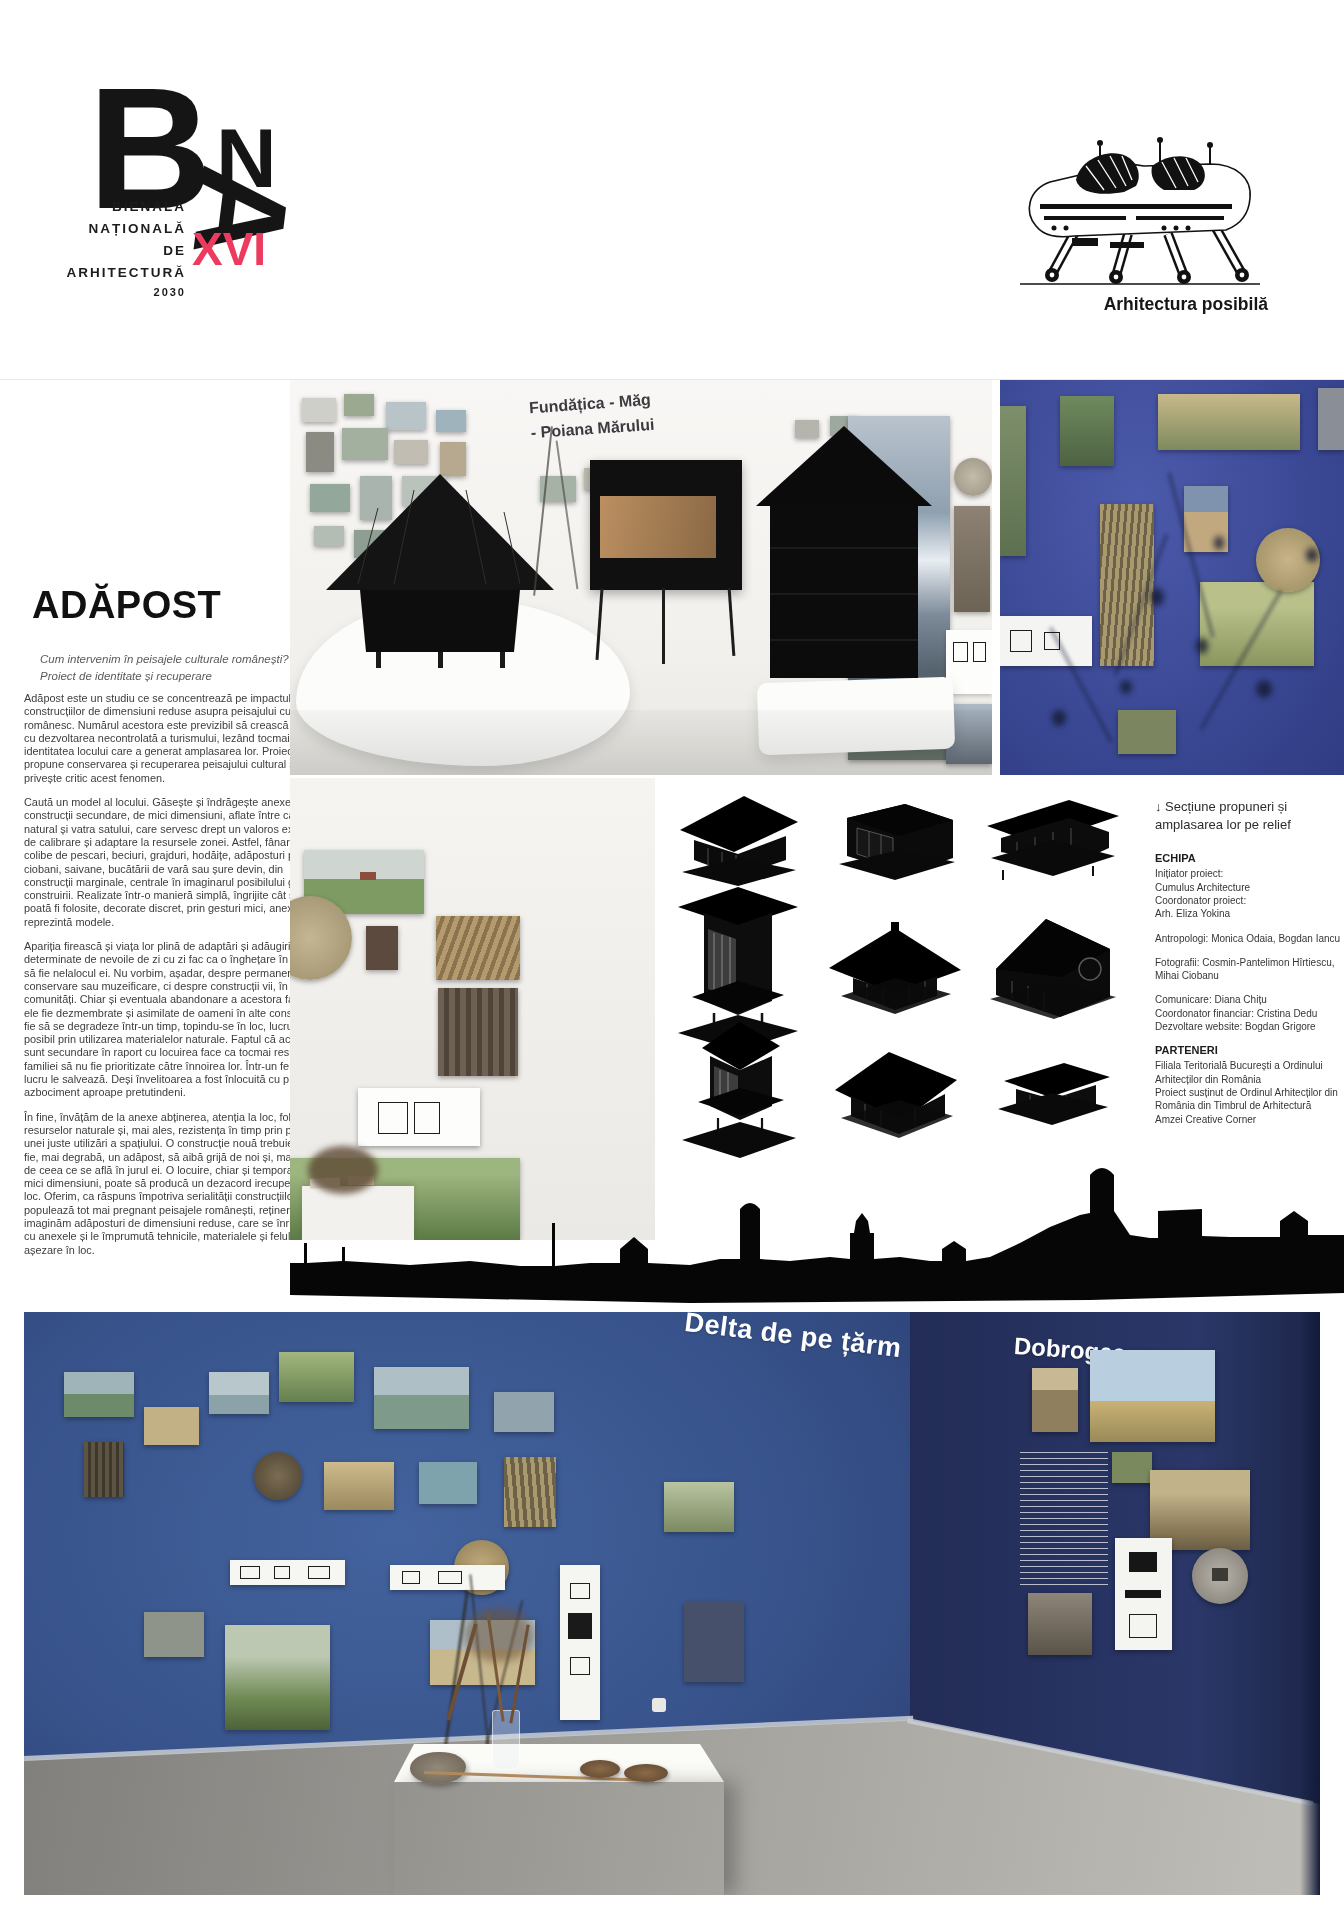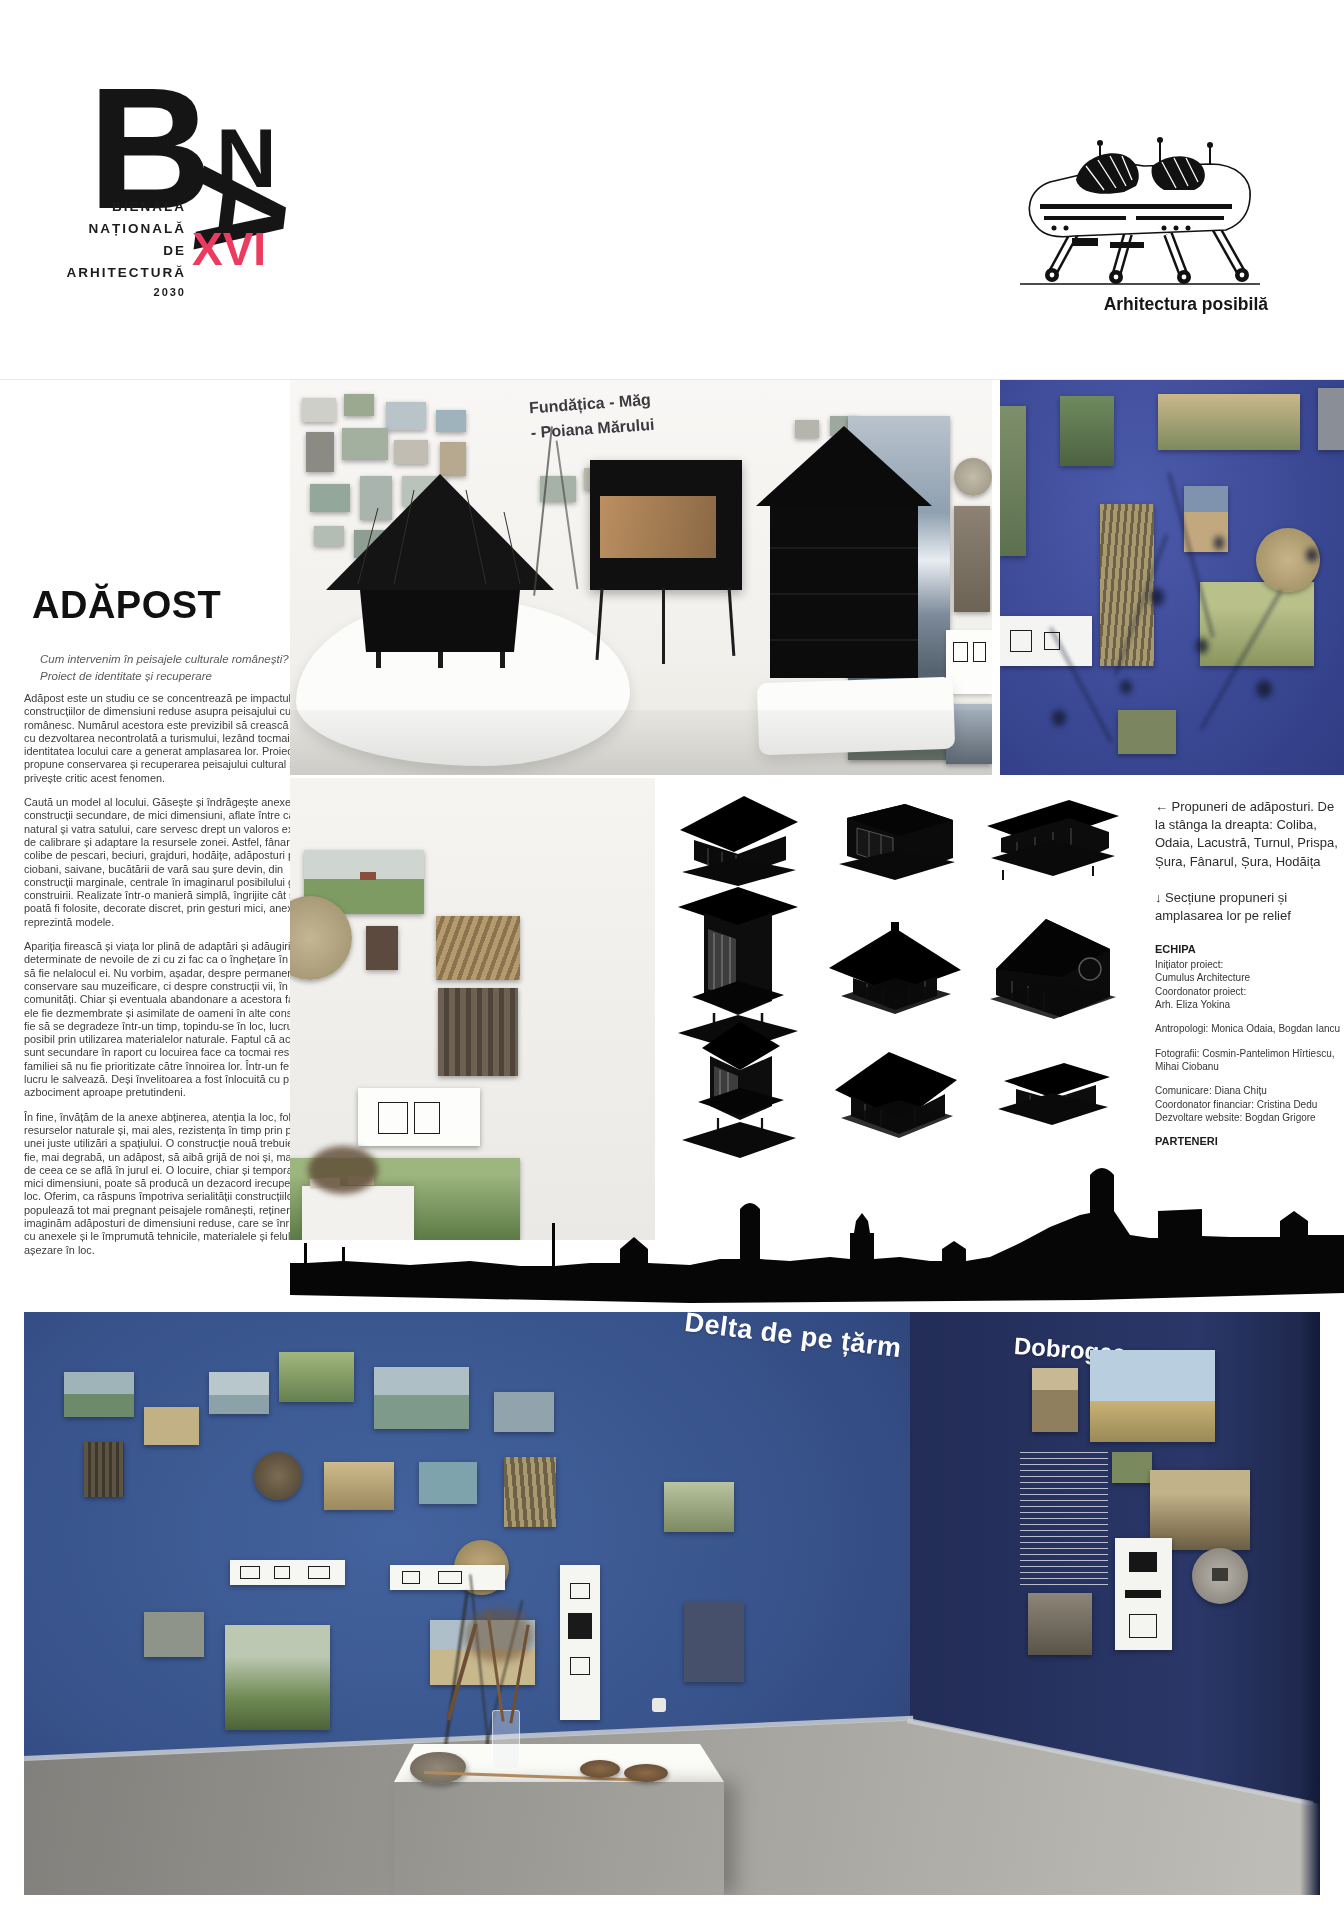--- a/index.html
+++ b/index.html
@@ -383,33 +383,35 @@
     </svg>
   </div>
 
   <div class="abs terrain">
     <svg width="1054" height="175" viewBox="0 0 1054 175">
       <path fill="#060606" d="M0,128 L14,128 L14,108 L17,108 L17,128 L52,126 L52,112 L55,112 L55,126 L120,130 L180,126 L230,131 L262,131 L262,88 L265,88 L265,131 L300,128 L330,128 L330,114 L344,102 L358,114 L358,128 L400,130 L430,124 L450,124 L450,74 Q460,62 470,74 L470,124 L500,126 L540,122 L560,124 L560,98 L564,98 L566,86 L572,78 L578,86 L580,98 L584,98 L584,124 L610,122 L640,126 L652,126 L652,114 L664,106 L676,114 L676,126 L700,122 L730,108 L760,92 L790,80 L800,78 L800,40 Q812,26 824,40 L824,76 L840,100 L860,103 L868,103 L868,76 L912,74 L912,101 L940,102 L990,102 L990,86 L1004,76 L1018,86 L1018,100 L1054,100 L1054,158 L800,165 L400,168 L150,163 L0,160 Z"></path>
     </svg>
   </div>
 
   <div class="abs sidebar">
-    <div class="sb-note">← Propuneri de adăposturi. De la stânga la dreapta: Coliba, Odaia, Lacustră, Turnul, Prispa, Șura, Fânarul, Șura, Hodăița</div>
     <div class="sb-note">↓ Secțiune propuneri și amplasarea lor pe relief</div>
     <div class="sb-h">ECHIPA</div>
     <div class="sb-t pre">Inițiator proiect:
 Cumulus Architecture
 Coordonator proiect:
 Arh. Eliza Yokina</div>
     <div class="sb-t">Antropologi:  Monica Odaia, Bogdan Iancu</div>
     <div class="sb-t">Fotografii: Cosmin-Pantelimon Hîrtiescu, Mihai Ciobanu</div>
     <div class="sb-t pre">Comunicare: Diana Chițu
 Coordonator financiar: Cristina Dedu
 Dezvoltare website: Bogdan Grigore</div>
     <div class="sb-h">PARTENERI</div>
+    <div class="sb-t pre">Filiala Teritorială București a Ordinului Arhitecților din România
+Proiect susținut de Ordinul Arhitecților din România din Timbrul de Arhitectură
+Amzei Creative Corner</div>
   </div>
 
   <div class="abs photo photo-d">
     <div class="wall-left"></div>
     <div class="wall-right"></div>
     <div class="floor-d"></div>
     <div class="baseboard" style="left:0;top:444px;width:890px;transform:rotate(-2.6deg);transform-origin:0 0;"></div>
     <div class="baseboard" style="left:884px;top:406px;width:414px;transform:rotate(11.6deg);transform-origin:0 0;"></div>
     <div class="wall-edge"></div>
 

